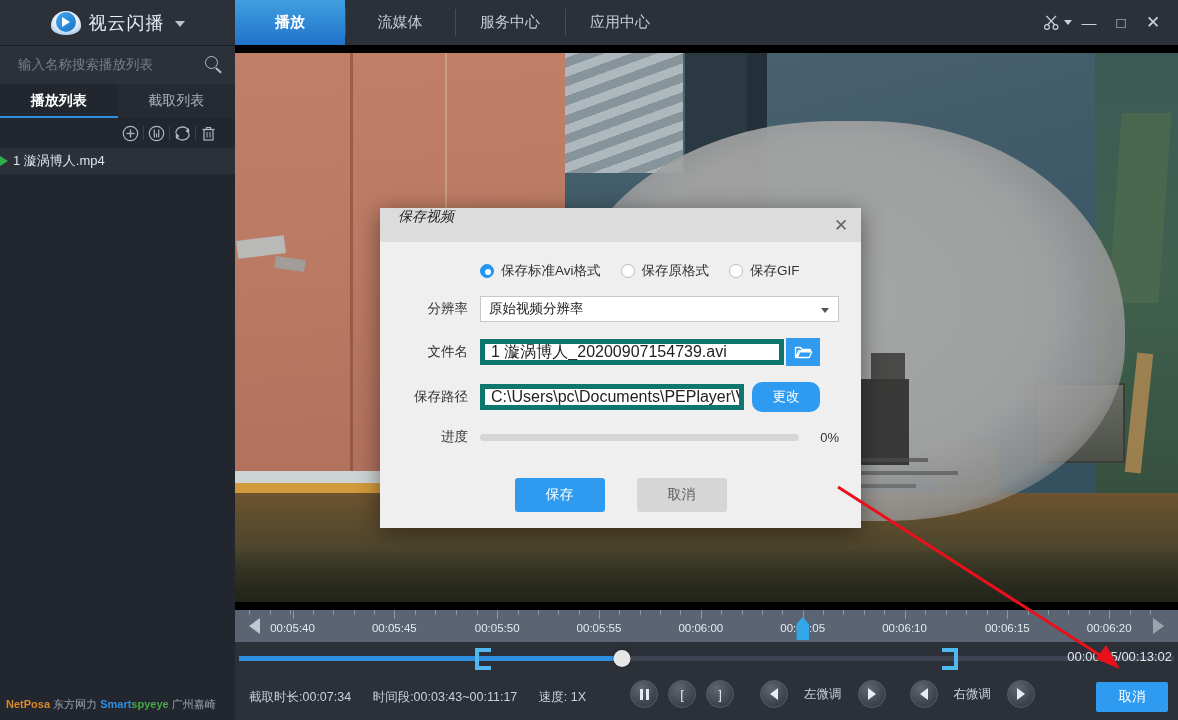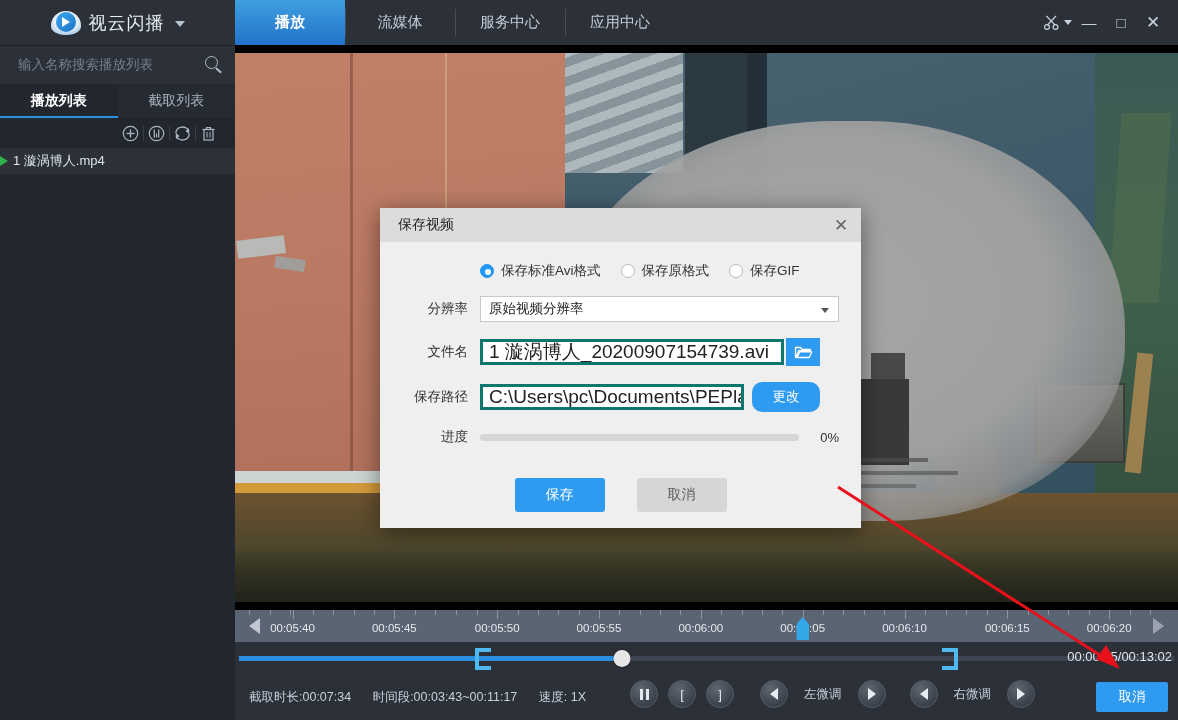--- a/index.html
+++ b/index.html
@@ -252,22 +252,22 @@
     background: #b58b52; opacity: .8; transform: rotate(6deg);
   }
 
   
   .dialog {
     position: absolute; left: 380px; top: 208px; width: 481px; height: 320px;
     background: #efefef; box-shadow: 0 4px 22px rgba(0,0,0,0.45);
     z-index: 30;
   }
   .dlg-title {
-    height: 34px; background: #dcdcdc; display: flex; align-items: center;
-    padding: 0 0 0 18px; color: #222; font-size: 14px;
+    height: 34px; background: #dcdcdc; display: flex; 
+    padding: 0 0 0 18px; color: #222; font-size: 14px; font-style: italic;
   }
   .dlg-close {
     margin-left: auto; width: 40px; height: 34px; display: flex;
     align-items: center; justify-content: center;
     color: #666; font-size: 17px;
   }
   .dlg-body { padding: 20px 22px 0 22px; }
   .radio-row { display: flex; align-items: center; padding-left: 78px; gap: 20px; }
   .radio { display: flex; align-items: center; gap: 7px; color: #333; font-size: 13.5px; }
   .rdot {
@@ -288,23 +288,23 @@
     flex: 1; height: 26px; border: 1px solid #c8c8c8; background: #fff;
     display: flex; align-items: center; padding: 0 8px;
     font-size: 13.5px; color: #222; position: relative;
   }
   .sel-caret {
     position: absolute; right: 9px; top: 11px; width: 0; height: 0;
     border-left: 4px solid transparent; border-right: 4px solid transparent;
     border-top: 5px solid #555;
   }
   .text-input {
-    height: 26px; border: 3px solid #0f766e; background: #fff;
+    height: 26px; border: 5px solid #0f766e; background: #fff;
     display: flex; align-items: center; padding: 0 6px;
-    font-size: 19px; color: #222; overflow: hidden; white-space: nowrap;
+    font-size: 16px; color: #222; overflow: hidden; white-space: nowrap;
   }
   .fname-input { width: 304px; }
   .path-input { width: 264px; }
   .icon-btn {
     width: 34px; height: 28px; background: #2e9bf0; display: flex;
     align-items: center; justify-content: center; margin-left: 2px;
   }
   .change-btn {
     width: 68px; height: 30px; background: #2e9bf0; color: #fff;
     font-size: 13.5px; display: flex; align-items: center;
@@ -509,20 +509,26 @@
           <line x1="1.5" y1="4.5" x2="13.5" y2="4.5" stroke="#aeb6c0" stroke-width="1.2"></line>
           <path d="M5.5 4.5 v-2 h4 v2" fill="none" stroke="#aeb6c0" stroke-width="1.2"></path>
           <line x1="6" y1="7" x2="6" y2="12.6" stroke="#aeb6c0" stroke-width="1"></line>
           <line x1="9" y1="7" x2="9" y2="12.6" stroke="#aeb6c0" stroke-width="1"></line>
         </svg>
       </div>
     </div>
     <div class="plist-item">
       <div class="pi-play"></div>
       <span>1 漩涡博人.mp4</span>
+    </div>
+    <div class="footer-brand">
+      <span class="fb-net">NetPosa</span>
+      <span class="fb-cn1">东方网力</span>
+      <span class="fb-smart">Smart</span><span class="fb-spy">spyeye</span>
+      <span class="fb-cn2">广州嘉崎</span>
     </div>
   </div>
 
   <div class="videowrap">
     <div class="video-pad-top"></div>
     <div class="vscene">
       <div class="v-wall-right"></div>
       <div class="v-wall-right2"></div>
       <div class="v-greenpane"></div>
       <div class="v-stair"></div>

